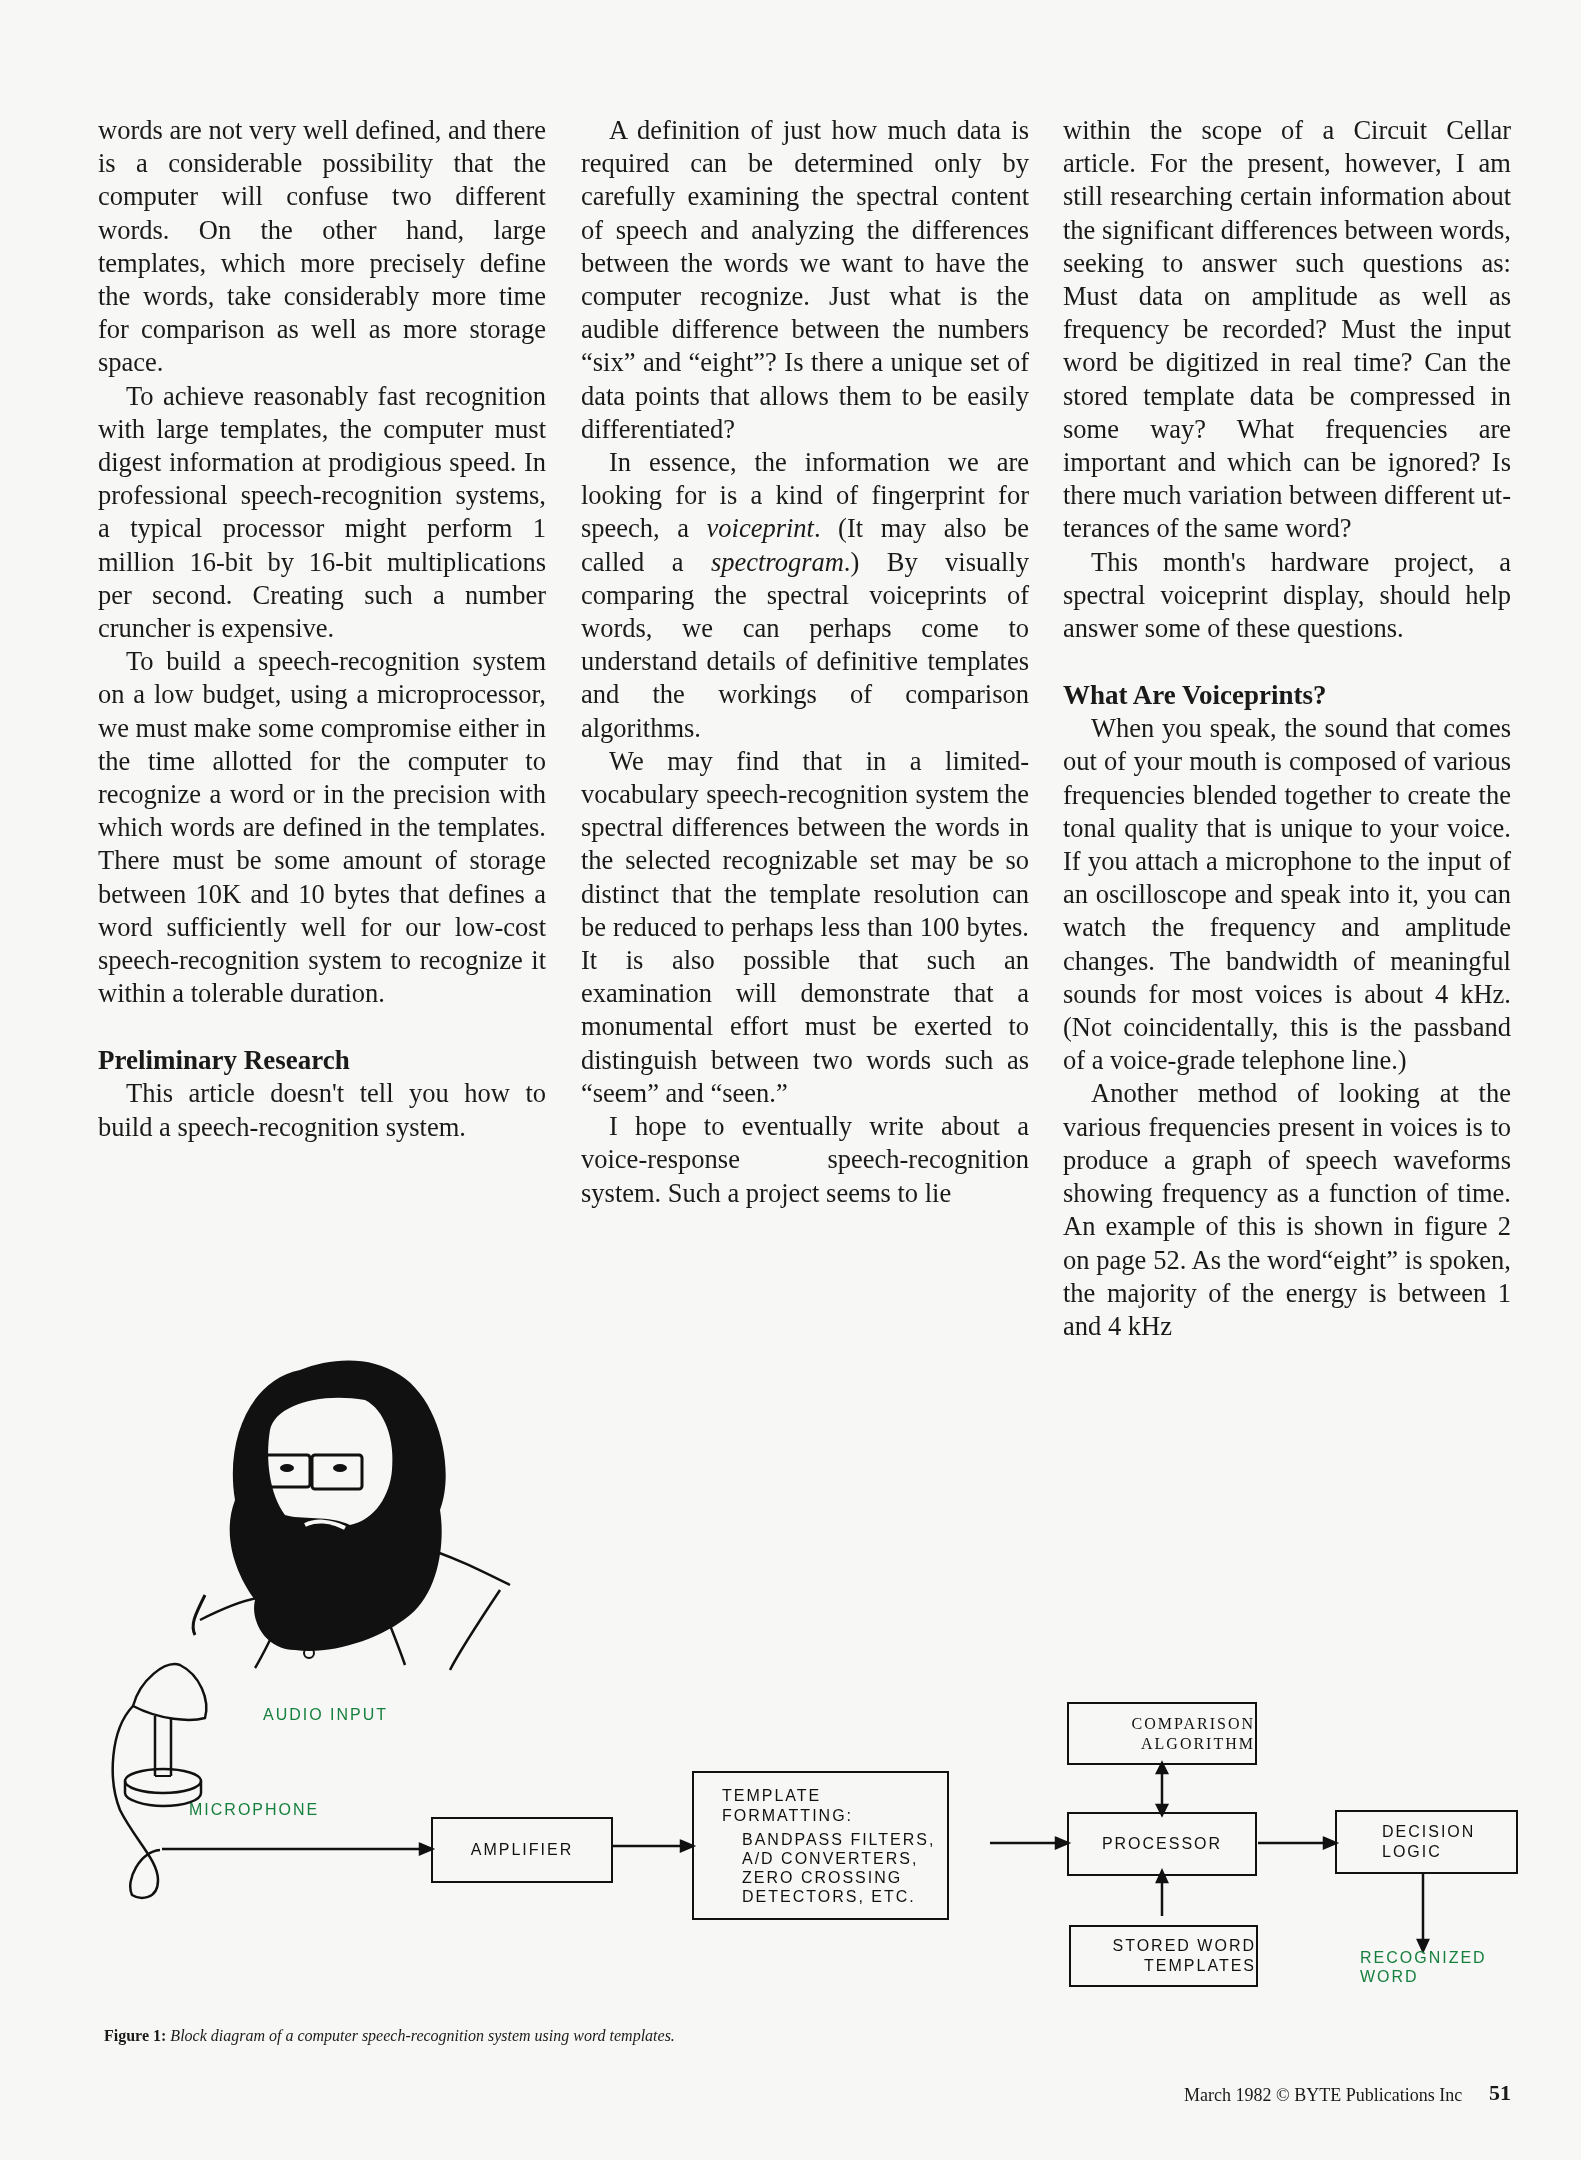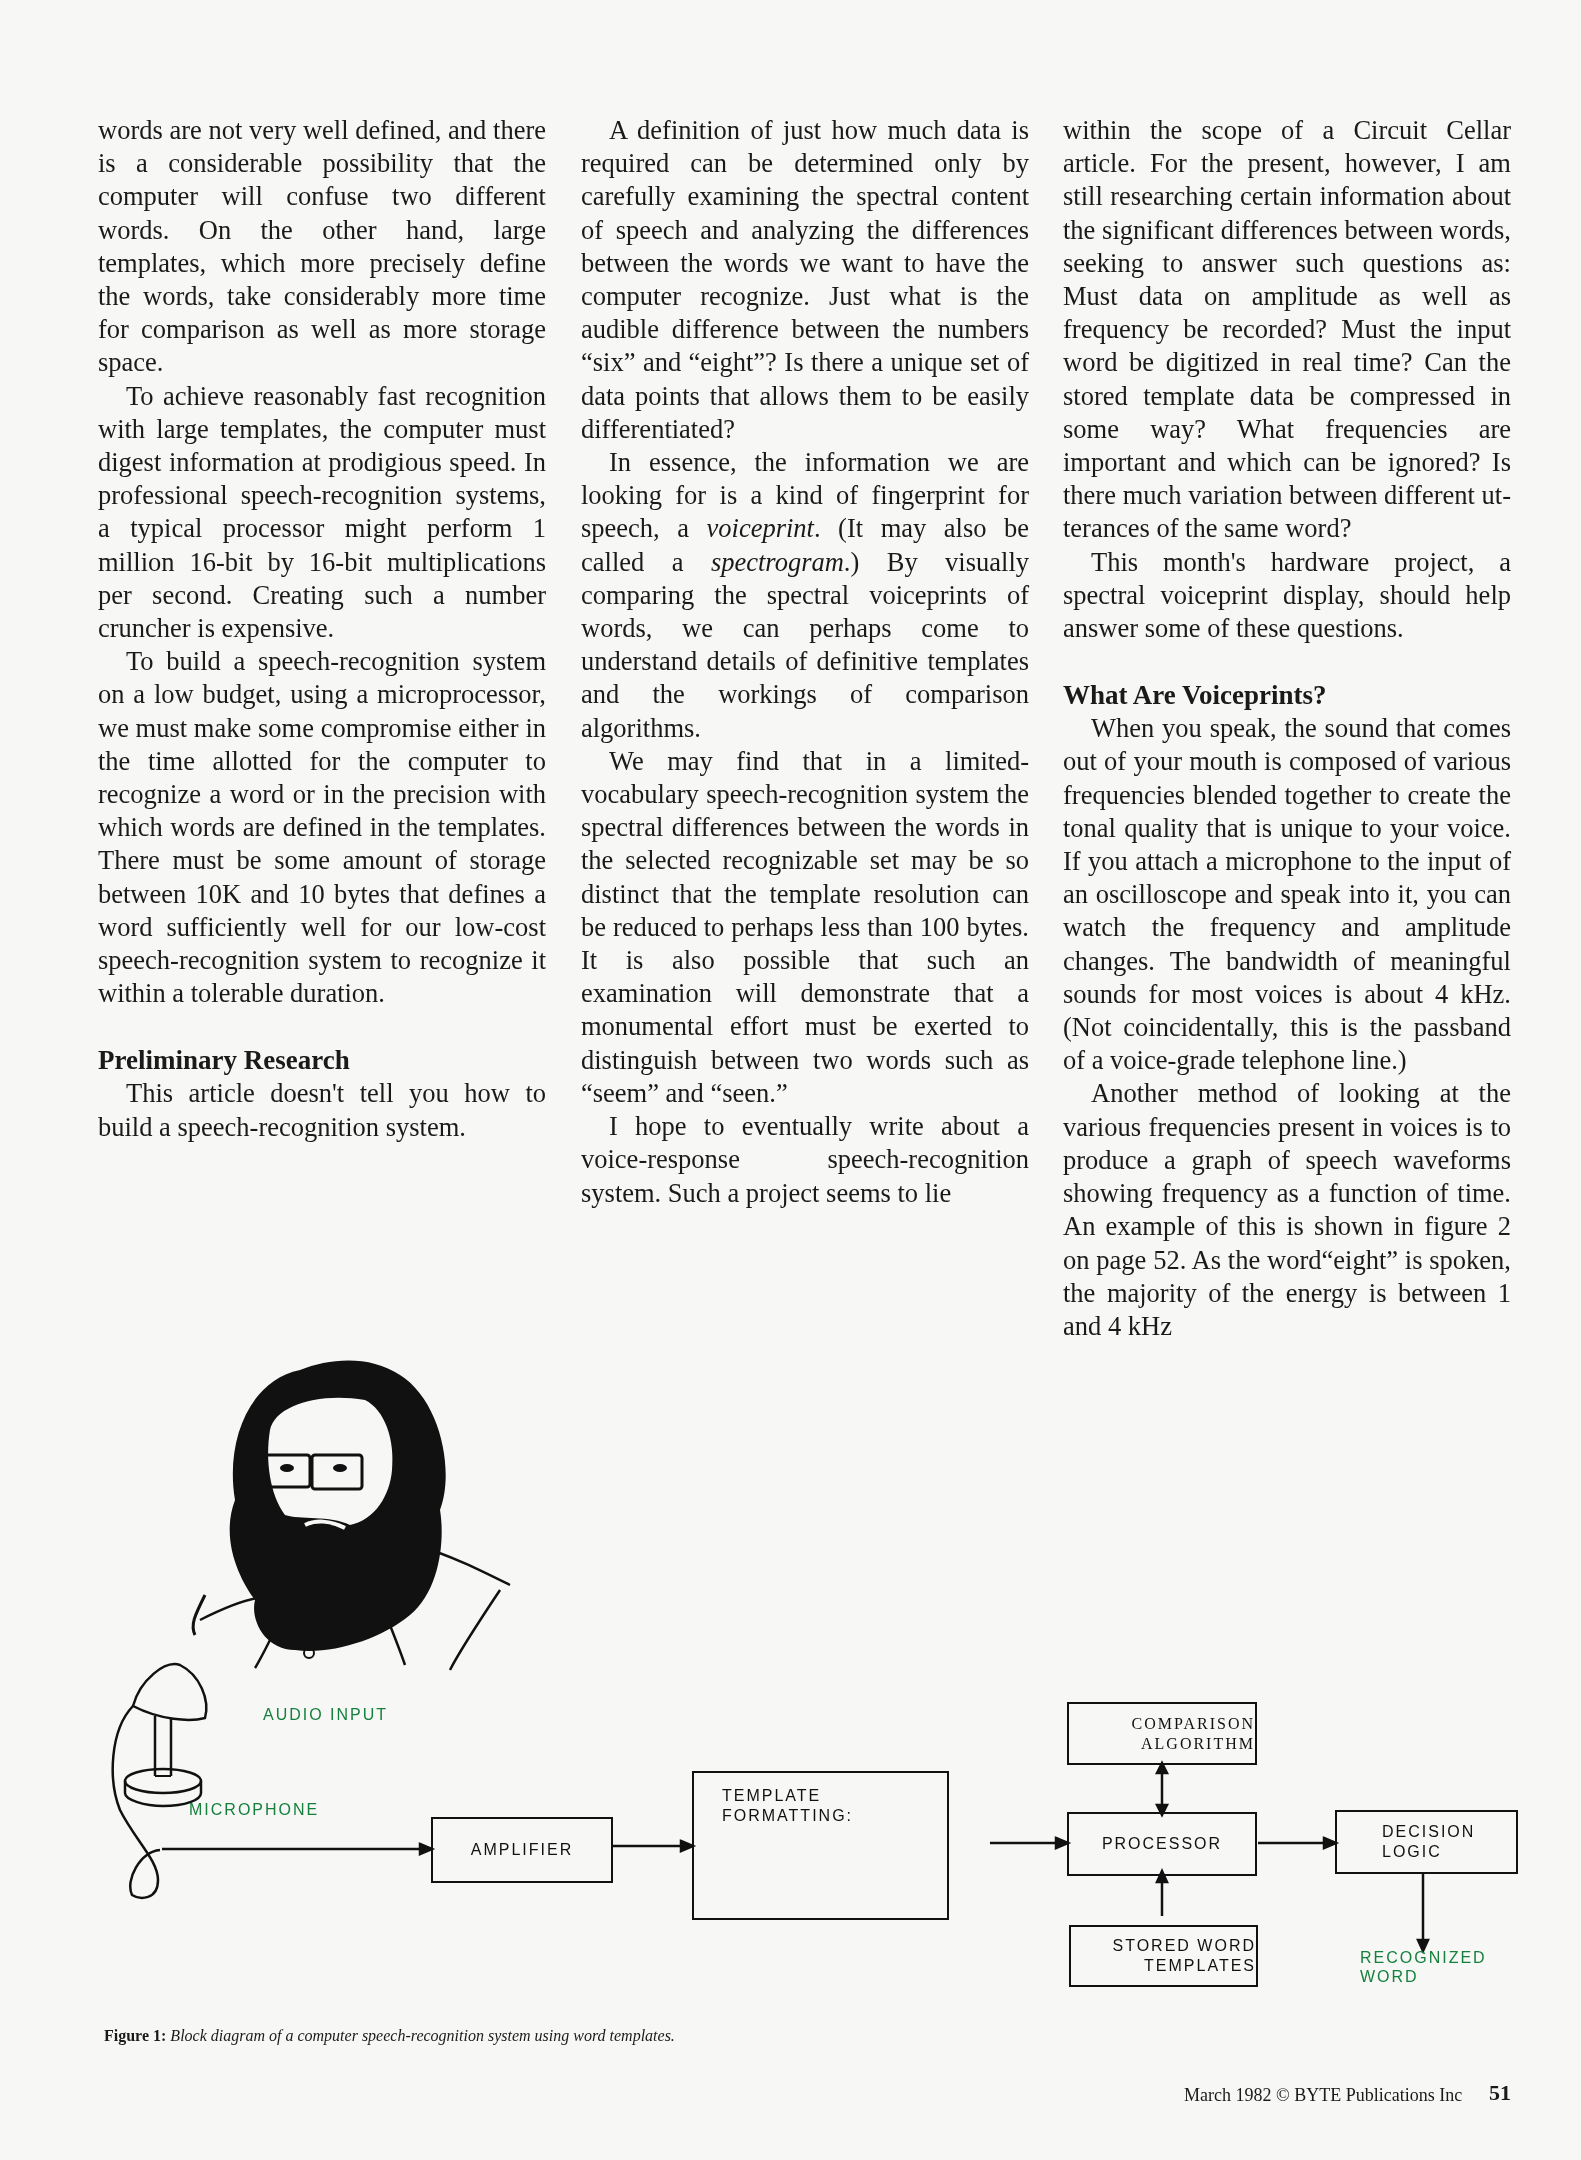--- a/index.html
+++ b/index.html
@@ -123,20 +123,26 @@
 
 <div class="dg" style="left:263px;top:1705px;">AUDIO INPUT</div>
 <div class="dg" style="left:189px;top:1800px;">MICROPHONE</div>
 
 <div class="box" style="left:431px;top:1817px;width:182px;height:66px;">
   <div class="c">AMPLIFIER</div>
 </div>
 
 <div class="box" style="left:692px;top:1771px;width:257px;height:149px;">
   <div style="position:absolute;left:28px;top:13px;">TEMPLATE FORMATTING:</div>
+  <div style="position:absolute;left:48px;top:57px;line-height:19px;">
+    <div>BANDPASS FILTERS,</div>
+    <div>A/D CONVERTERS,</div>
+    <div>ZERO CROSSING</div>
+    <div>DETECTORS, ETC.</div>
+  </div>
 </div>
 
 <div class="box" style="left:1067px;top:1702px;width:190px;height:63px;">
   <div class="c" style="text-align:right;padding-left:16px;font-family:Liberation Serif, serif;">
     <div>COMPARISON</div>
     <div>ALGORITHM</div>
   </div>
 </div>
 
 <div class="box" style="left:1067px;top:1812px;width:190px;height:64px;">

